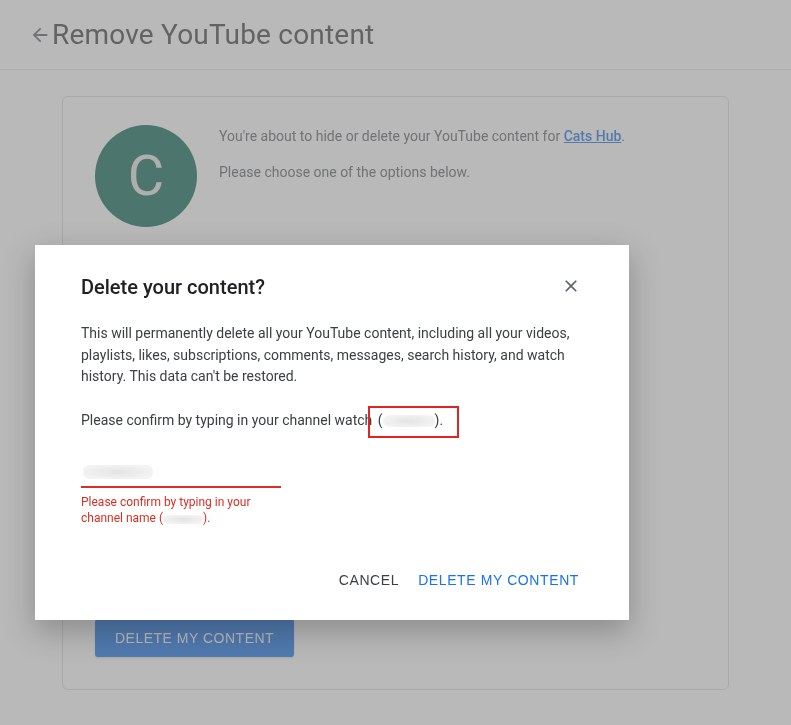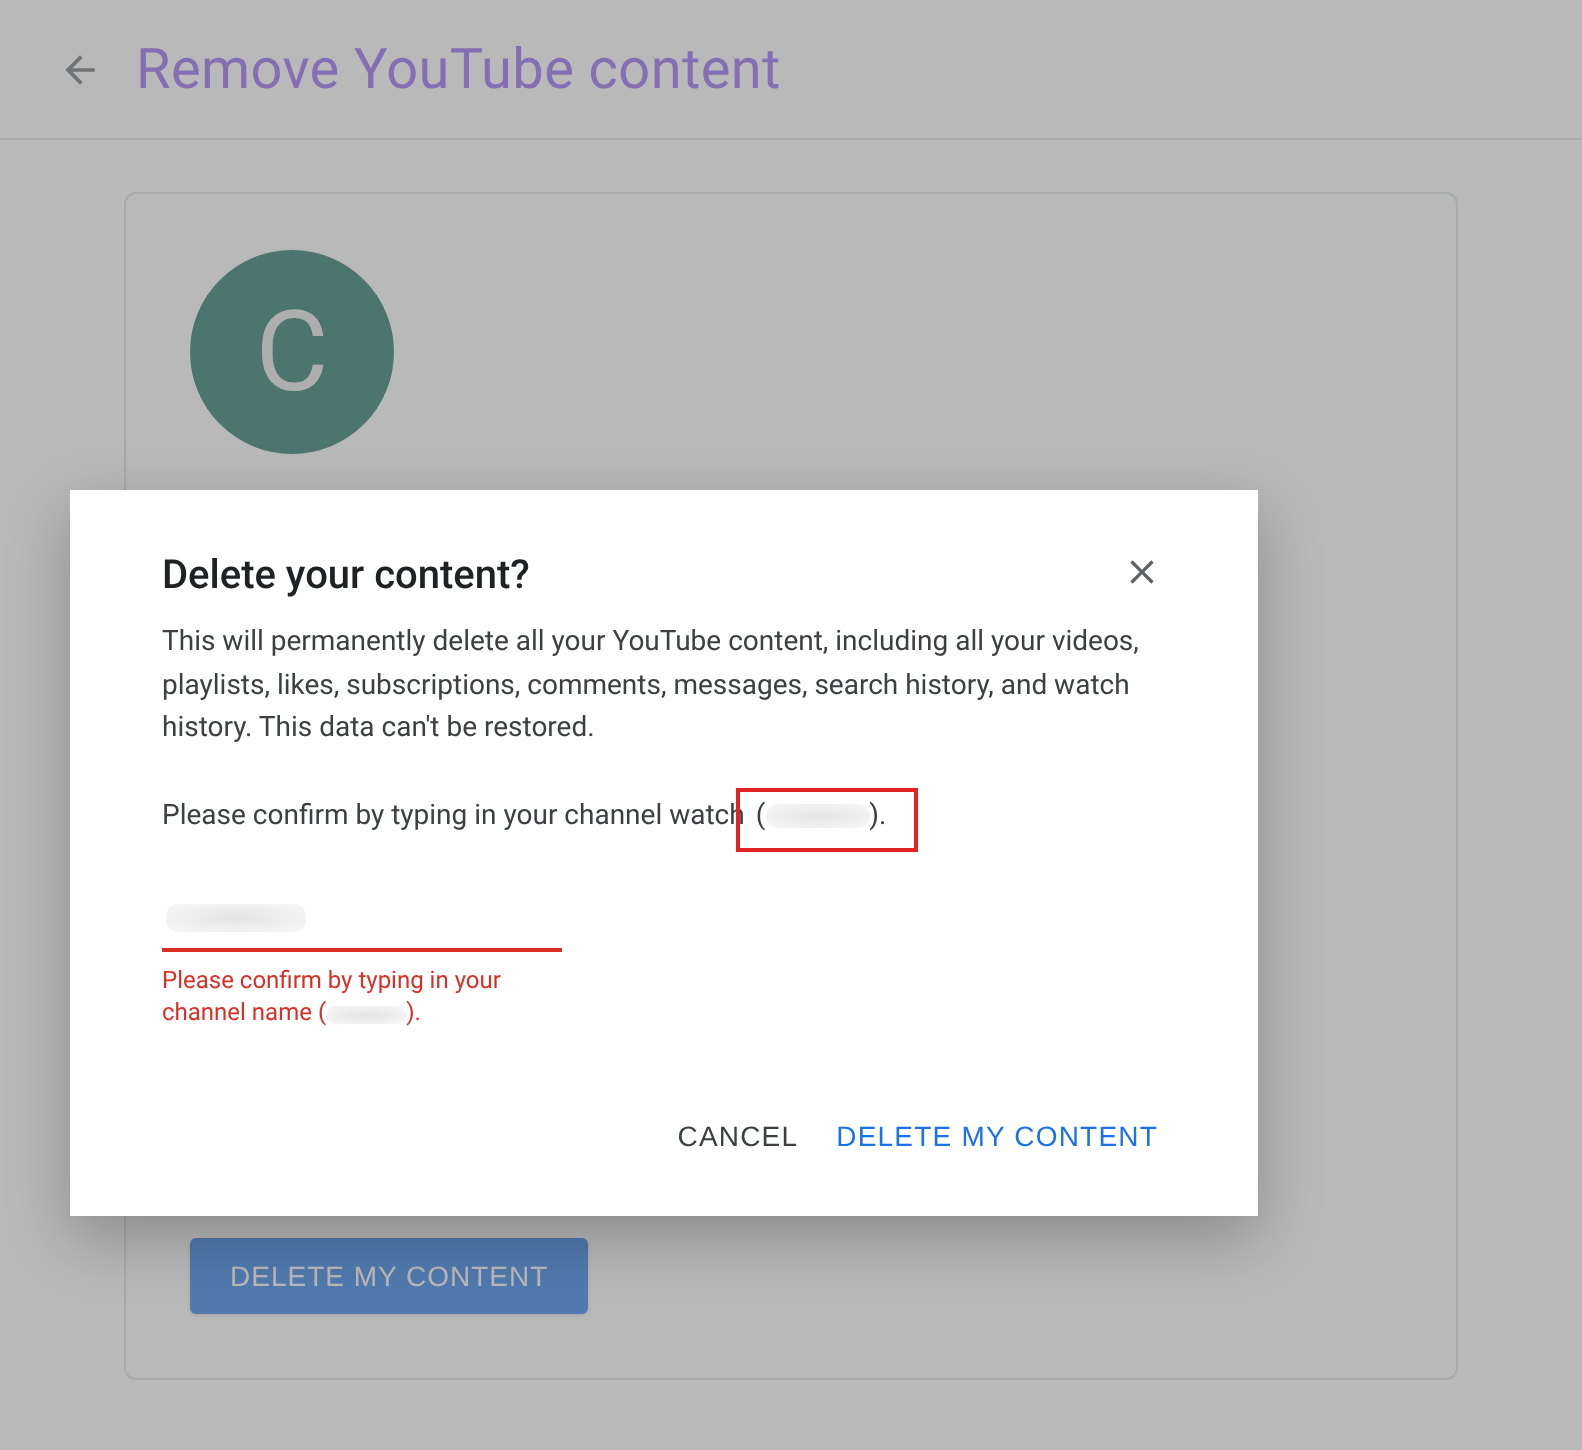--- a/index.html
+++ b/index.html
@@ -6,21 +6,21 @@
   html, body { width: 791px; height: 725px; font-family: Roboto, Arial, sans-serif; overflow: hidden; }
   body { position: relative; background: #fff; }
 
   .header {
     display: flex;
     align-items: center;
     padding: 18px 28px;
     border-bottom: 1px solid #e0e0e0;
   }
   .back-arrow { width: 24px; height: 24px; display: flex; align-items: center; justify-content: center; cursor: pointer; }
-  .header-title { font-size: 28px; font-weight: 400; color: #8b5cf6; margin-left: 16px; letter-spacing: 0.2px; }
+  .header-title { font-size: 28px; font-weight: 400; color: #404040; letter-spacing: 0.2px; }
 
   .panel {
     margin: 26px 62px 0 62px;
     border: 1px solid #dadce0;
     border-radius: 6px;
     padding: 28px 32px 32px 32px;
     background: #fff;
   }
   .panel-top { display: flex; gap: 22px; }
   .avatar {
@@ -51,21 +51,21 @@
     position: absolute;
     left: 35px; top: 245px; width: 594px;
     background: #fff;
     box-shadow: 0 11px 30px rgba(0,0,0,0.25);
     border-radius: 0;
     padding: 30px 46px 26px 46px;
   }
   .dialog-header { display: flex; justify-content: space-between; align-items: center; }
   .dialog-title { font-size: 20px; font-weight: 500; color: #202124; }
   .close-x { width: 22px; height: 22px; cursor: pointer; }
-  .dialog-body { margin-top: 12px; font-size: 14px; color: #3c4043; line-height: 1.55; }
+  .dialog-body { margin-top: 24px; font-size: 14px; color: #3c4043; line-height: 1.55; }
   .dialog-body p + p { margin-top: 18px; }
 
   .redacted {
     display: inline-block; width: 52px; height: 12px; border-radius: 6px;
     background: radial-gradient(ellipse at center, #e4e4e4 0%, #f4f4f4 80%);
     vertical-align: -2px;
   }
   .red-callout {
     display: inline-block;
     border: 2px solid #e02424;
@@ -98,20 +98,24 @@
   </span>
   <span class="header-title">Remove YouTube content</span>
 </div>
 
 <div class="panel">
   <div class="panel-top">
     <div class="avatar">
         <span>C</span>
       </div>
     <div class="panel-intro">
+      <p>
+        <span>You're about to hide or delete your YouTube content for </span><a href="#" class="channel-link">Cats Hub</a><span>.</span>
+      </p>
+      <p>Please choose one of the options below.</p>
     </div>
   </div>
 
   <div style="height:290px"></div>
 
   <div class="deep-list">
     <ul>
       <li>Your replies and thumbs-up on comments</li>
       <li>Your messages</li>
       <li>Your search and watch history</li>

